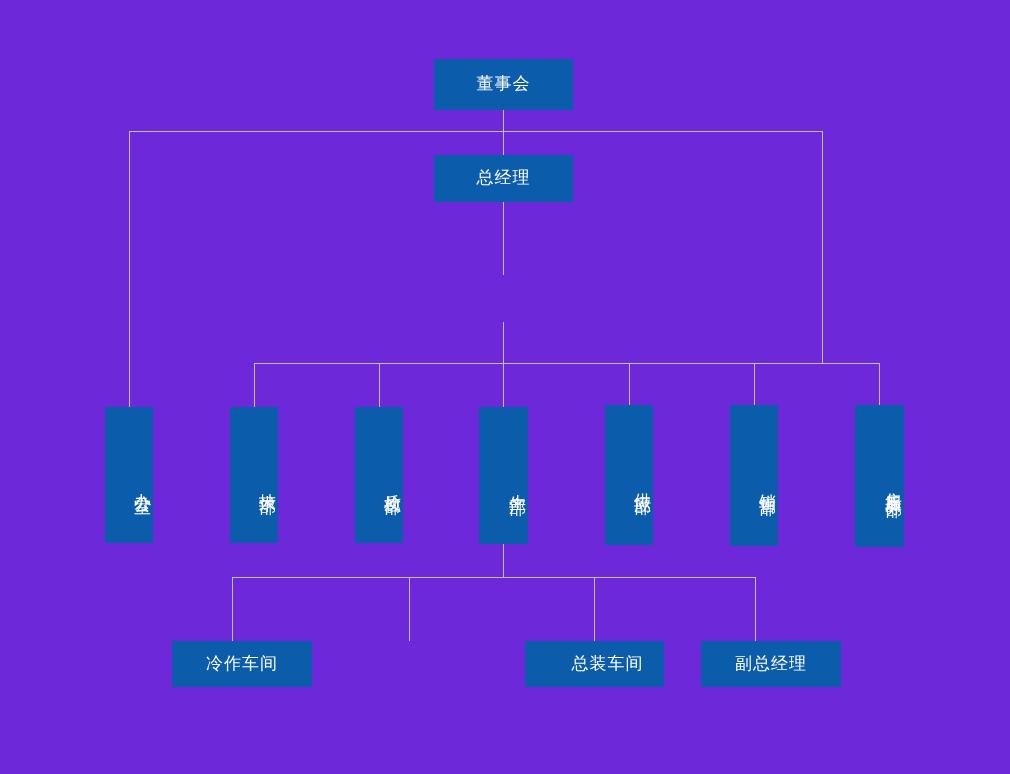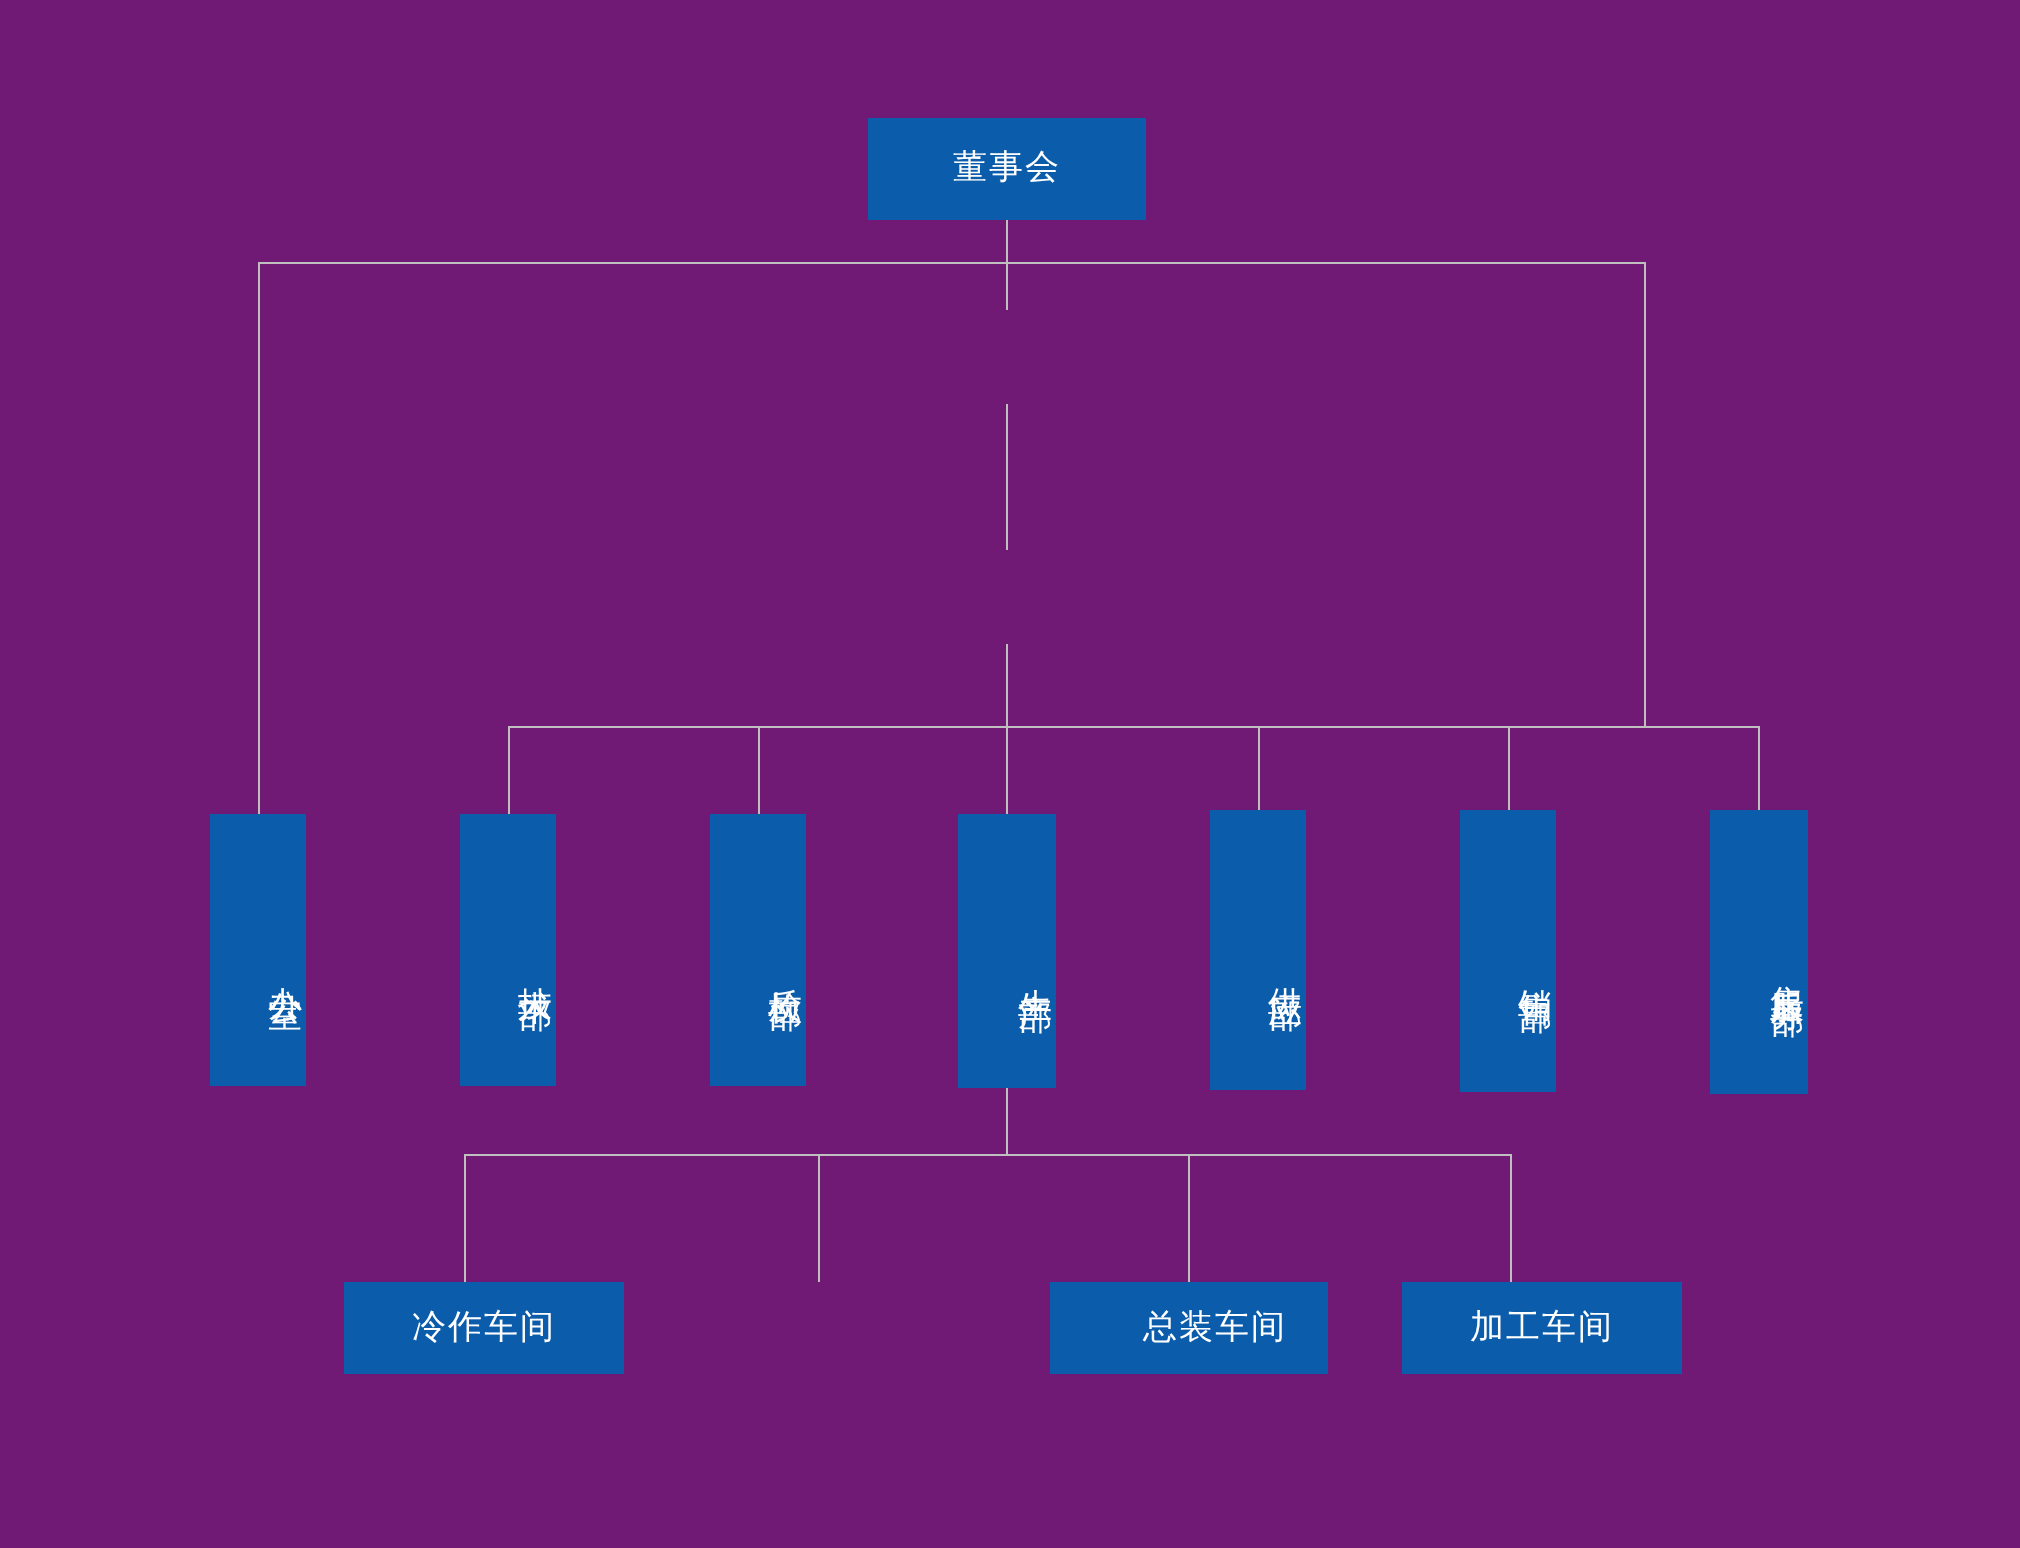--- a/index.html
+++ b/index.html
@@ -8,21 +8,21 @@
     padding: 0;
     background: #ffffff;
   }
   body {
     font-family: "Liberation Sans", "DejaVu Sans", sans-serif;
   }
   #chart-root {
     position: relative;
     width: 1010px;
     height: 774px;
-    background: #701a75;
+    background: #6d28d9;
     overflow: hidden;
   }
   
   .line {
     position: absolute;
     background: #bfbfbf;
   }
   .line-h { height: 1px; }
   .line-v { width: 1px; }
 
@@ -89,20 +89,23 @@
 
   <div class="line line-v" style="left:232px; top:577px; height:64px;"></div>
   <div class="line line-v" style="left:409px; top:577px; height:64px;"></div>
   <div class="line line-v" style="left:594px; top:577px; height:64px;"></div>
   <div class="line line-v" style="left:755px; top:577px; height:64px;"></div>
 
   <div class="node node-h" style="left:434px; top:59px; width:139px; height:51px;">
     <span>董事会</span>
   </div>
 
+  <div class="node node-h" style="left:434px; top:155px; width:139px; height:47px;">
+    <span>总经理</span>
+  </div>
 
 
   <div class="node node-v" style="left:105px; top:407px; width:48px; height:136px;">
     <span class="vlabel">办公室</span>
   </div>
 
   <div class="node node-v" style="left:230px; top:407px; width:48px; height:136px;">
     <span class="vlabel">技术部</span>
   </div>
 
@@ -129,16 +132,16 @@
   <div class="node node-h" style="left:172px; top:641px; width:140px; height:46px;">
     <span>冷作车间</span>
   </div>
 
 
   <div class="node node-h" style="left:525px; top:641px; width:139px; height:46px;padding-left:26px;">
     <span>总装车间</span>
   </div>
 
   <div class="node node-h" style="left:701px; top:641px; width:140px; height:46px;">
-    <span>加工车间</span>
+    <span>副总经理</span>
   </div>
 
 </div>
 
 </body></html>

